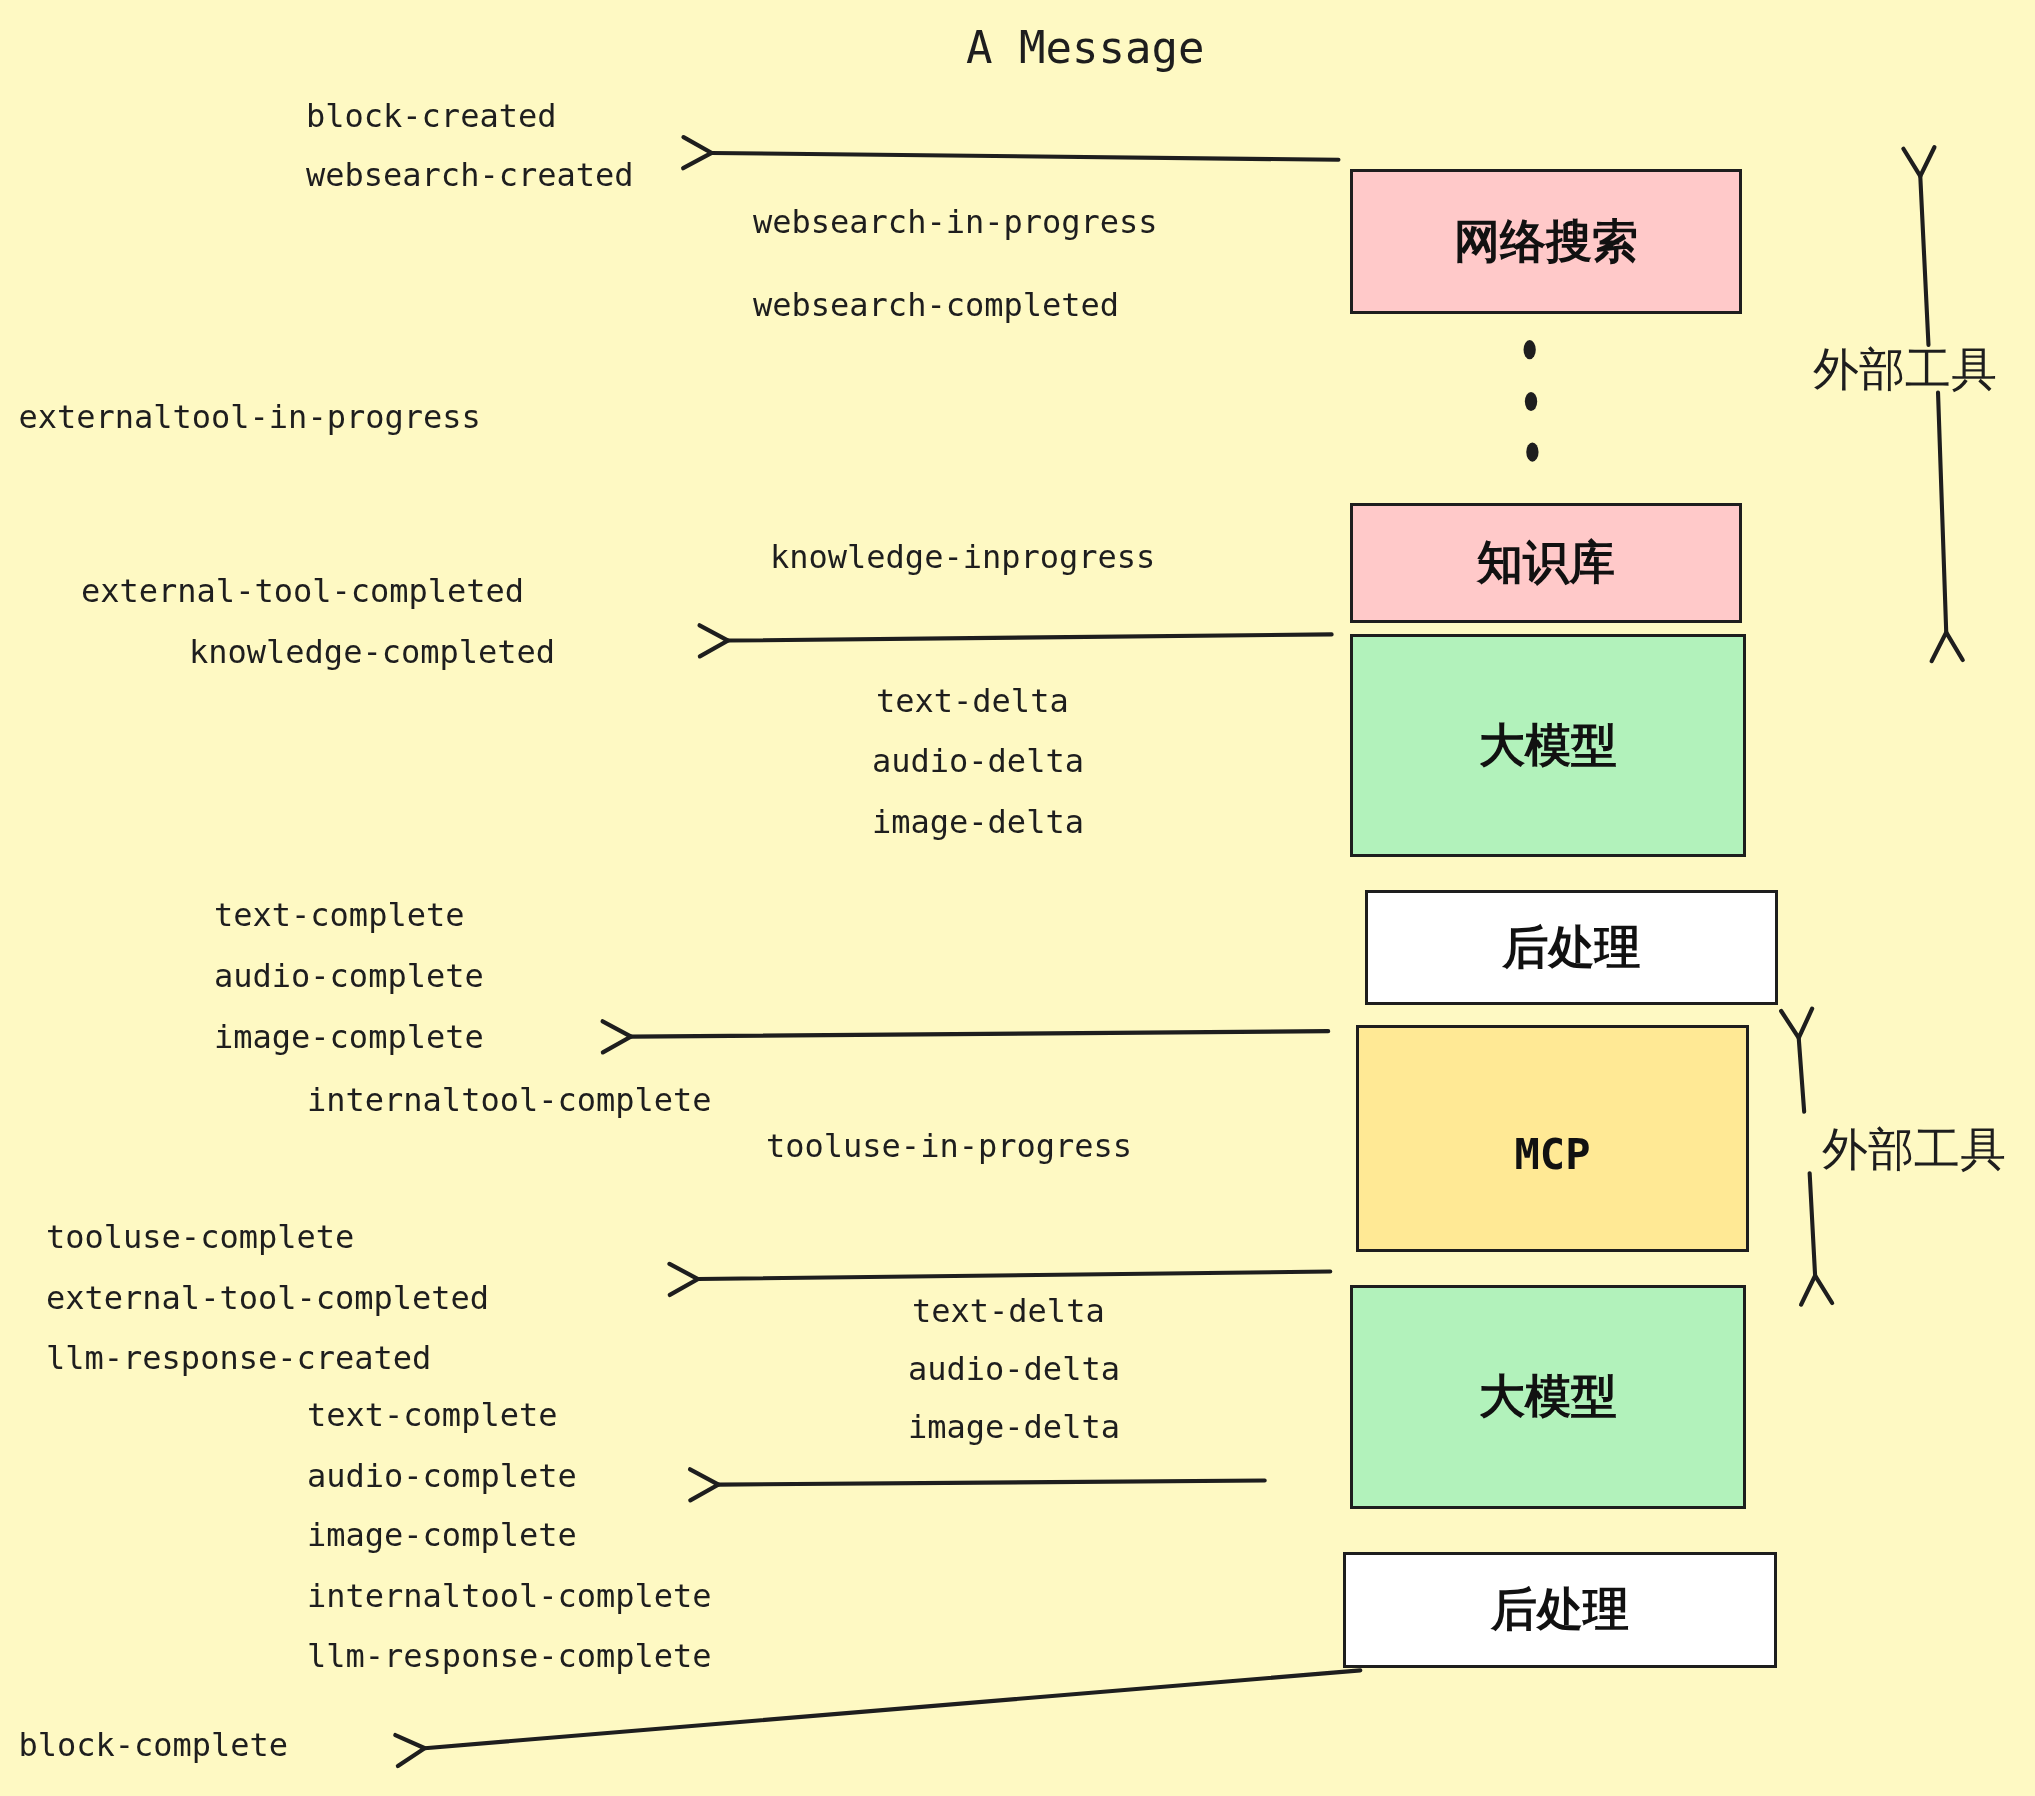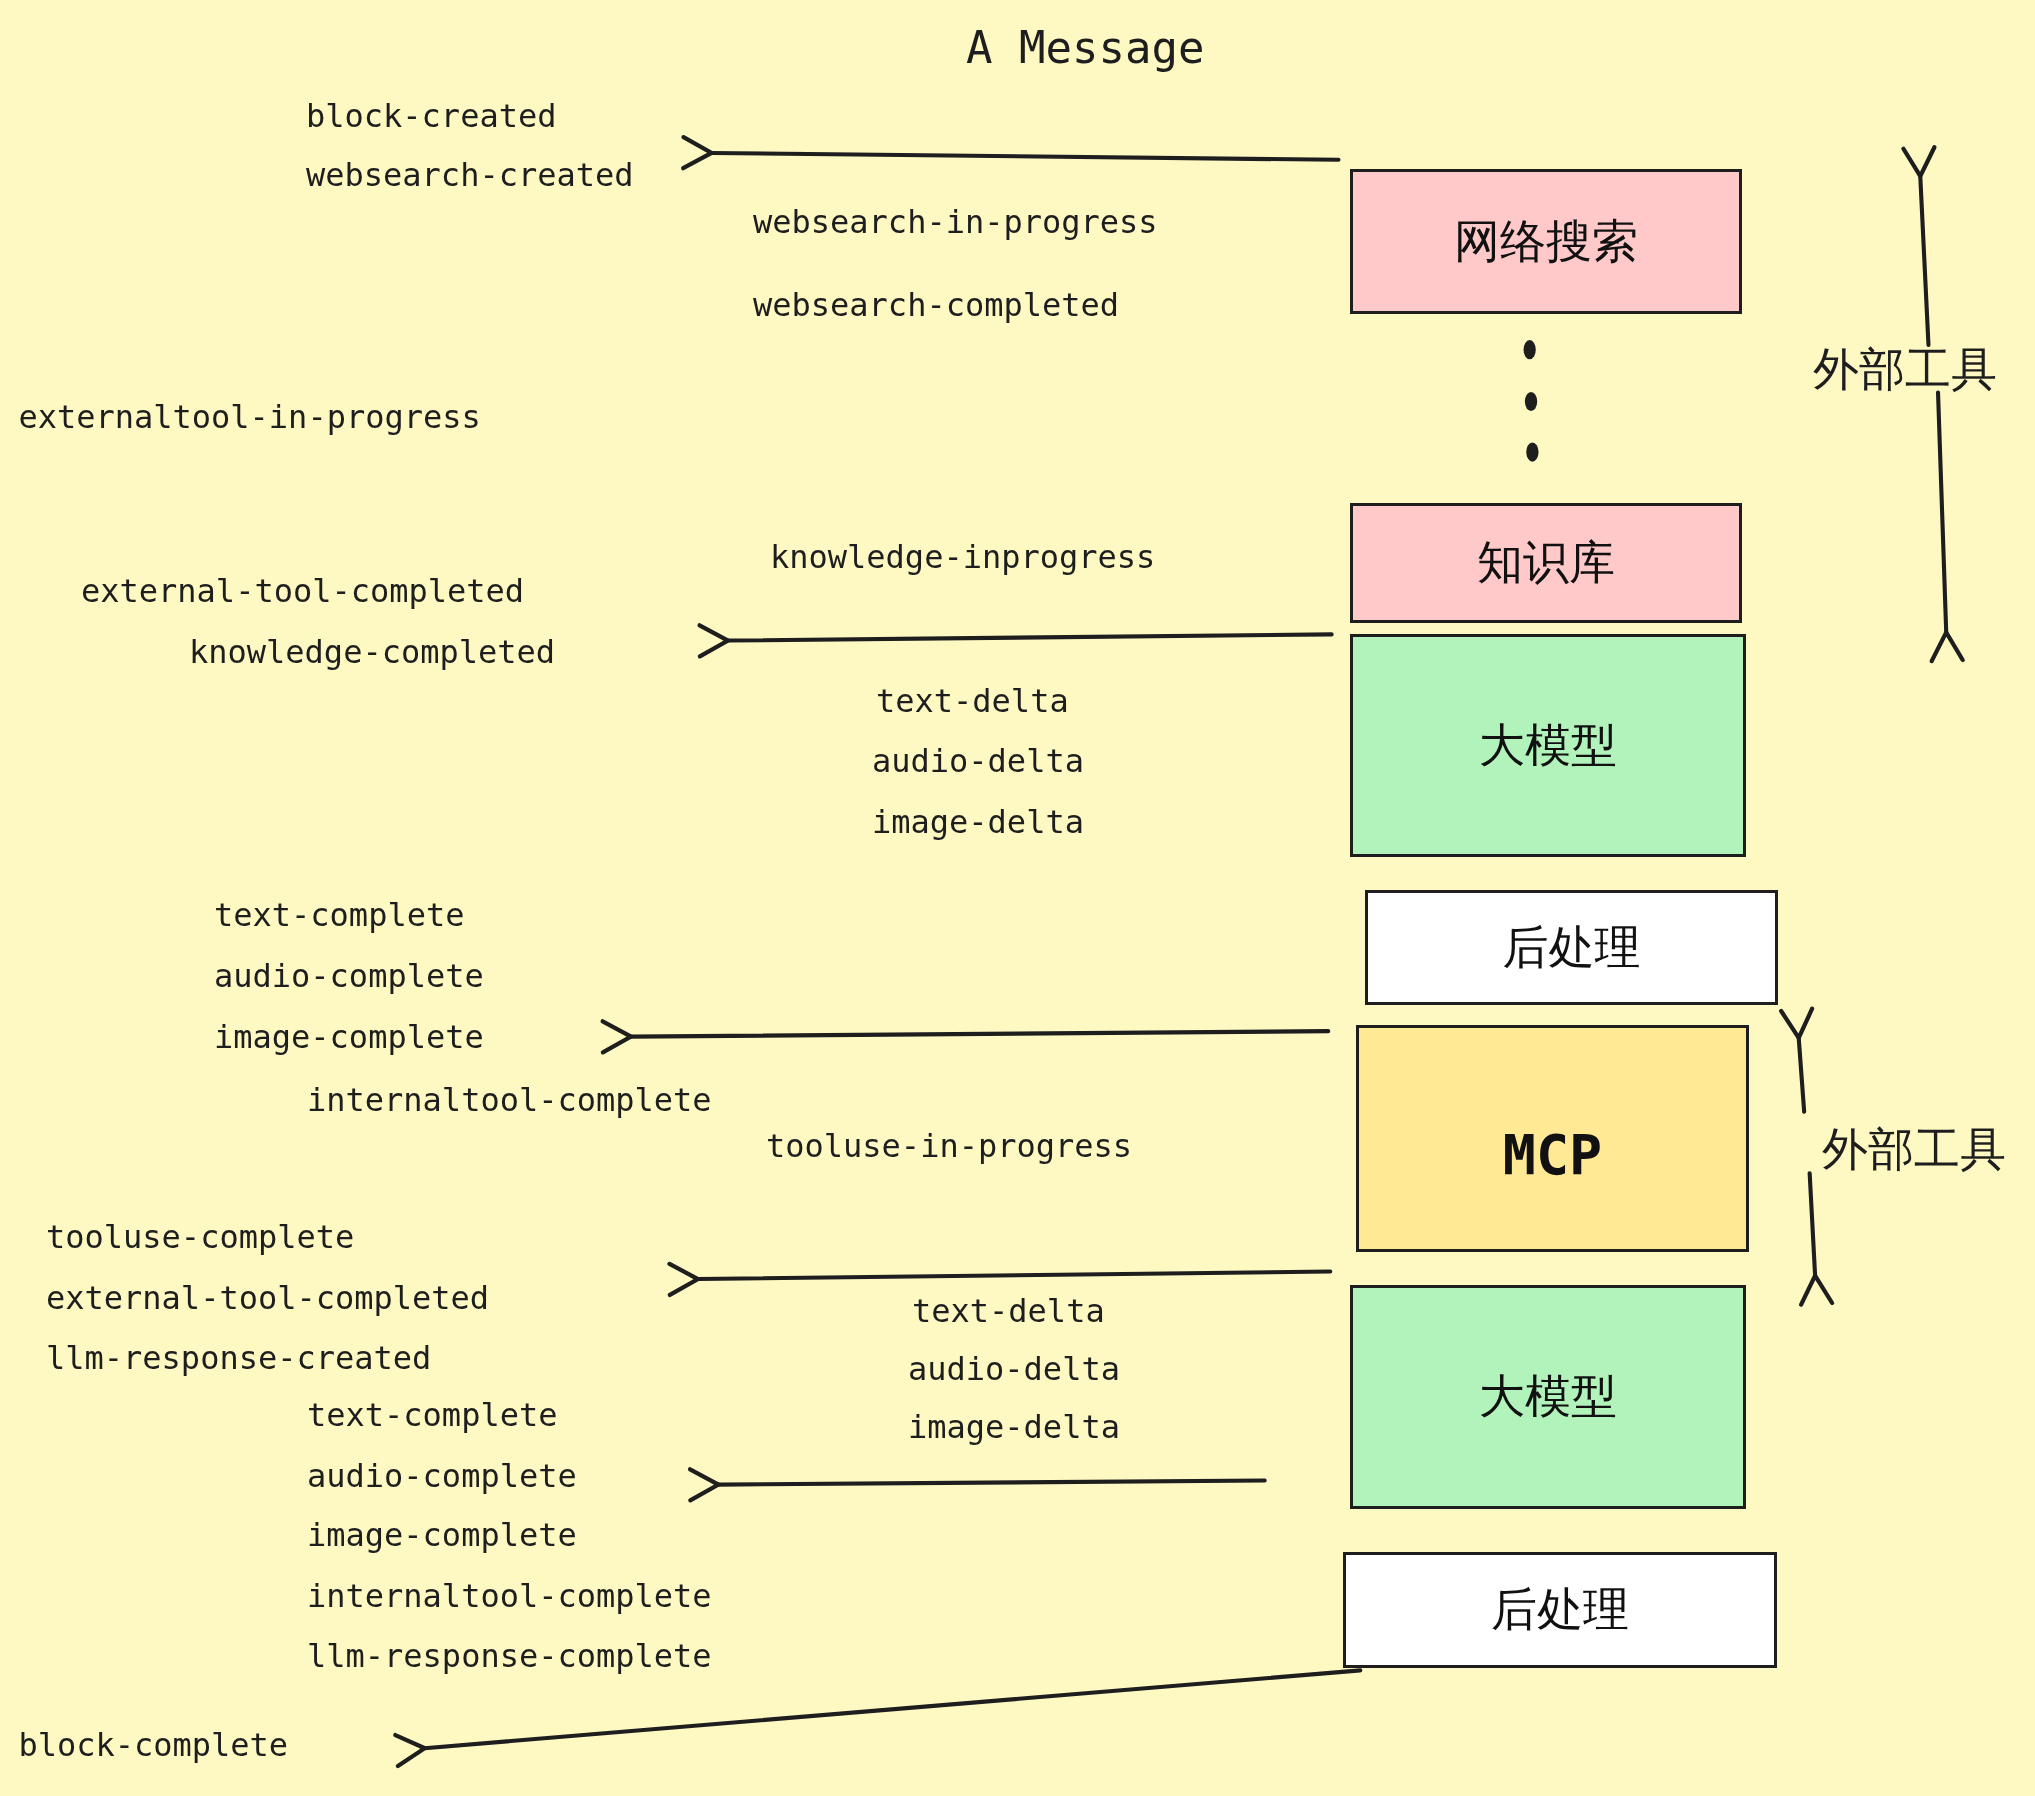--- a/index.html
+++ b/index.html
@@ -30,27 +30,27 @@
     position: absolute;
     box-sizing: border-box;
     border: 3.4px solid #1e1e1e;
     display: flex;
     align-items: center;
     justify-content: center;
   }
   .box-label {
     font-family: "DejaVu Sans", "Liberation Sans", sans-serif;
     font-size: 46px;
-    font-weight: 400;
+    font-weight: 700;
     color: #111111;
     white-space: nowrap;
   }
   .box-label.mono {
     font-family: "DejaVu Sans Mono", "Liberation Mono", monospace;
-    font-size: 55px;
+    font-size: 42px;
     font-weight: 700;
     margin-top: 32px;
   }
   .side-label {
     position: absolute;
     font-family: "DejaVu Sans", "Liberation Sans", sans-serif;
     font-size: 46px;
     font-weight: 400;
     color: #1e1e1e;
     white-space: nowrap;

